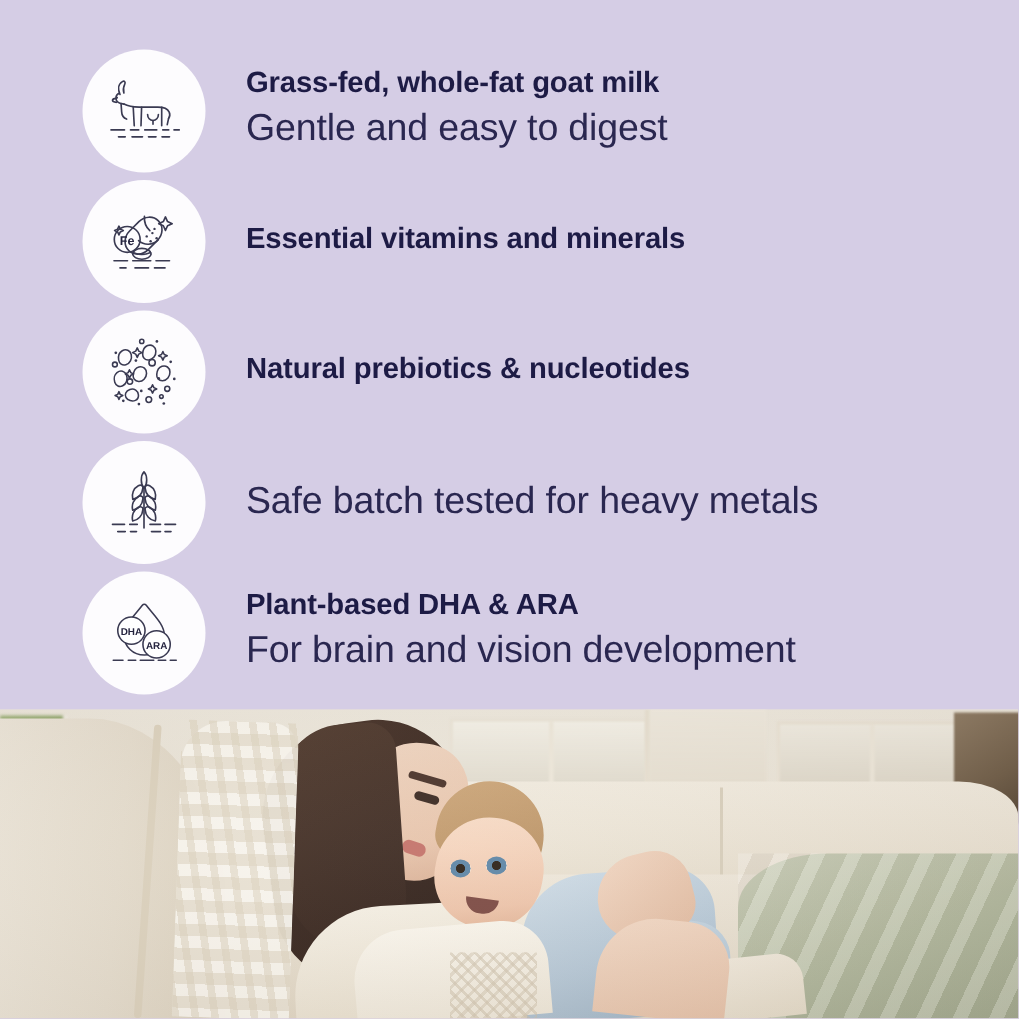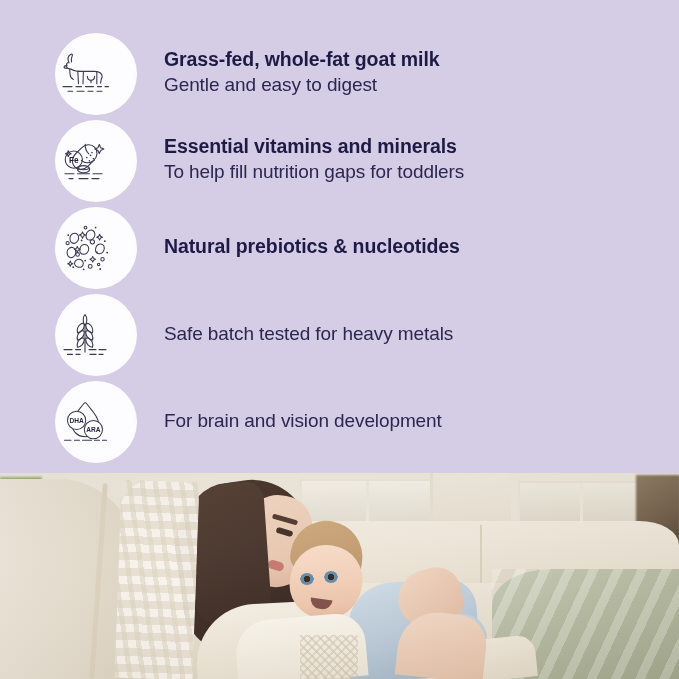--- a/index.html
+++ b/index.html
@@ -39,41 +39,41 @@
   }
   .icon-badge {
     flex: 0 0 auto;
     width: 82px;
     height: 82px;
     margin-left: 55px;
     border-radius: 50%;
     background: #fdfcfe;
     display: flex;
     align-items: center;
-    justify-content: flex-start;
+    justify-content: center;
     overflow: hidden;
   }
   .icon-badge svg {
     display: block;
   }
   .benefit-text {
     flex: 1 1 auto;
     margin-left: 27px;
     padding-bottom: 2px;
   }
   .benefit-title {
     font-size: 19.5px;
     font-weight: bold;
     color: #1d1b45;
     letter-spacing: -0.1px;
     line-height: 1.28;
     white-space: nowrap;
   }
   .benefit-sub {
-    font-size: 19px;
+    font-size: 25px;
     font-weight: 400;
     color: #2a2750;
     letter-spacing: -0.1px;
     line-height: 1.3;
     margin-top: 1px;
     white-space: nowrap;
   }
 
   
   .photo {
@@ -440,21 +440,20 @@
           <path d="M10 42.8h9"></path>
             <path d="M22.5 42.8h12"></path>
             <path d="M38 42.8h9"></path>
           <path d="M14 47.6h4"></path>
             <path d="M24 47.6h9"></path>
             <path d="M37 47.6h7"></path>
         </svg>
       </div>
       <div class="benefit-text">
         <div class="benefit-title">Essential vitamins and minerals</div>
-        <div class="benefit-sub">To help fill nutrition gaps for toddlers</div>
       </div>
     </div>
 
     <div class="benefit-row">
       <div class="icon-badge">
         <svg width="64" height="64" viewBox="0 0 64 64" fill="none" stroke="#3a3a52" stroke-width="1.05" stroke-linecap="round" stroke-linejoin="round">
           <path d="M17.5 17.8c2.6-1.4 5.3-.2 6 2.6.7 2.9-.9 6-3.6 6.8-2.4.7-4.4-.7-4.8-3.2-.4-2.6.6-5.2 2.4-6.2z"></path>
           <path d="M34.4 14.4c2.8-1 5.3.7 5.5 3.6.2 3-1.9 5.8-4.7 6-2.5.2-4.2-1.5-4.1-4 .1-2.6 1.6-4.9 3.3-5.6z"></path>
           <path d="M14 32.4c2.4-1.8 5.2-1.1 6.3 1.5 1.1 2.8 0 6.1-2.5 7.3-2.2 1.1-4.5 0-5.3-2.4-.8-2.5-.1-5.2 1.5-6.4z"></path>
           <path d="M28.6 28.6c2.9-.6 5.2 1.4 5.1 4.3-.1 3-2.5 5.6-5.3 5.4-2.5-.2-4-2.1-3.6-4.6.4-2.6 2.1-4.7 3.8-5.1z"></path>
@@ -524,20 +523,21 @@
           <circle cx="38.4" cy="37.6" r="9.1" fill="#ffffff"></circle>
           <text x="38.4" y="40.4" font-family="'Liberation Sans', sans-serif" font-size="6.6" font-weight="600" fill="#25243f" stroke="none" text-anchor="middle">ARA</text>
           <path d="M9.5 48.2h6.5"></path>
             <path d="M19.5 48.2h5"></path>
             <path d="M27.5 48.2h9"></path>
             <path d="M39.5 48.2h5"></path>
             <path d="M47.5 48.2h4"></path>
         </svg>
       </div>
       <div class="benefit-text">
+        <div class="benefit-title">Plant-based DHA &amp; ARA</div>
         <div class="benefit-sub">For brain and vision development</div>
       </div>
     </div>
 
   </div>
 
   <div class="photo">
     <div class="photo-scene">
       <div class="wall"></div>
       <div class="window-left"></div>

